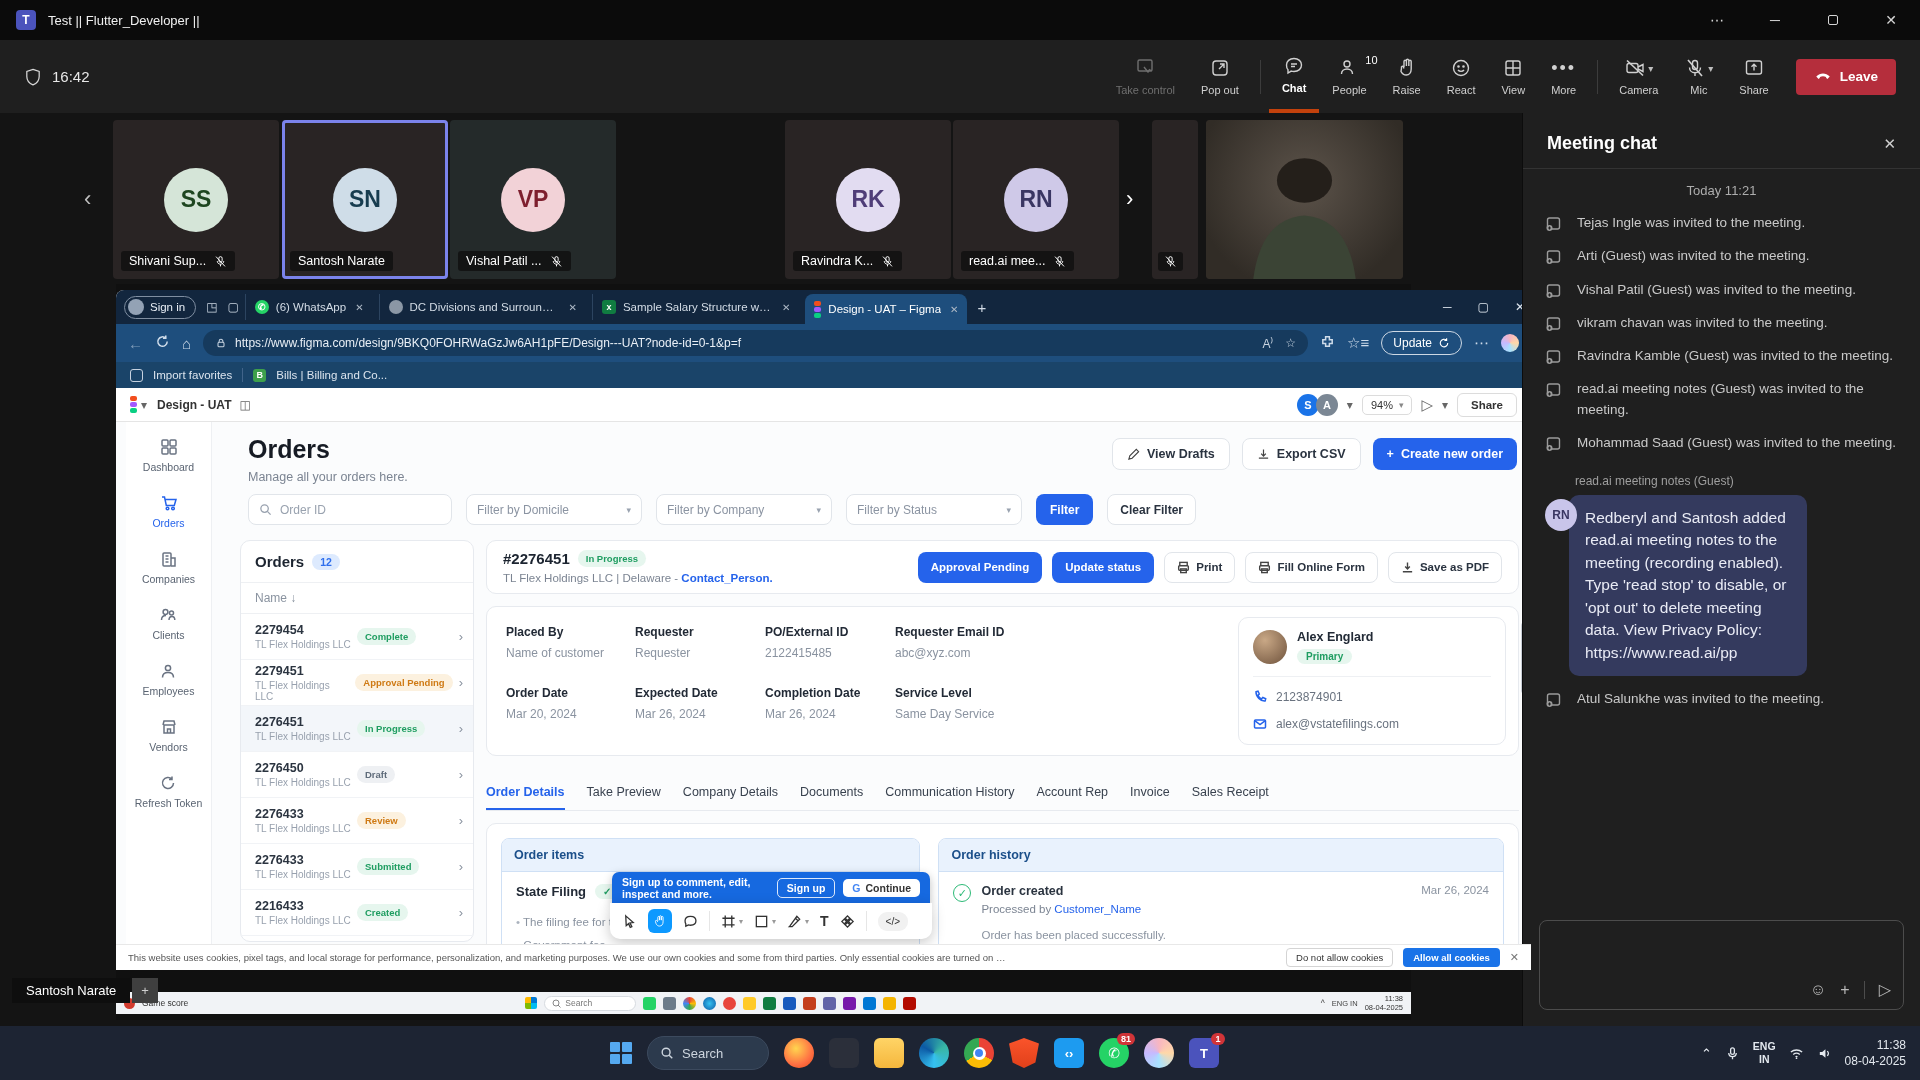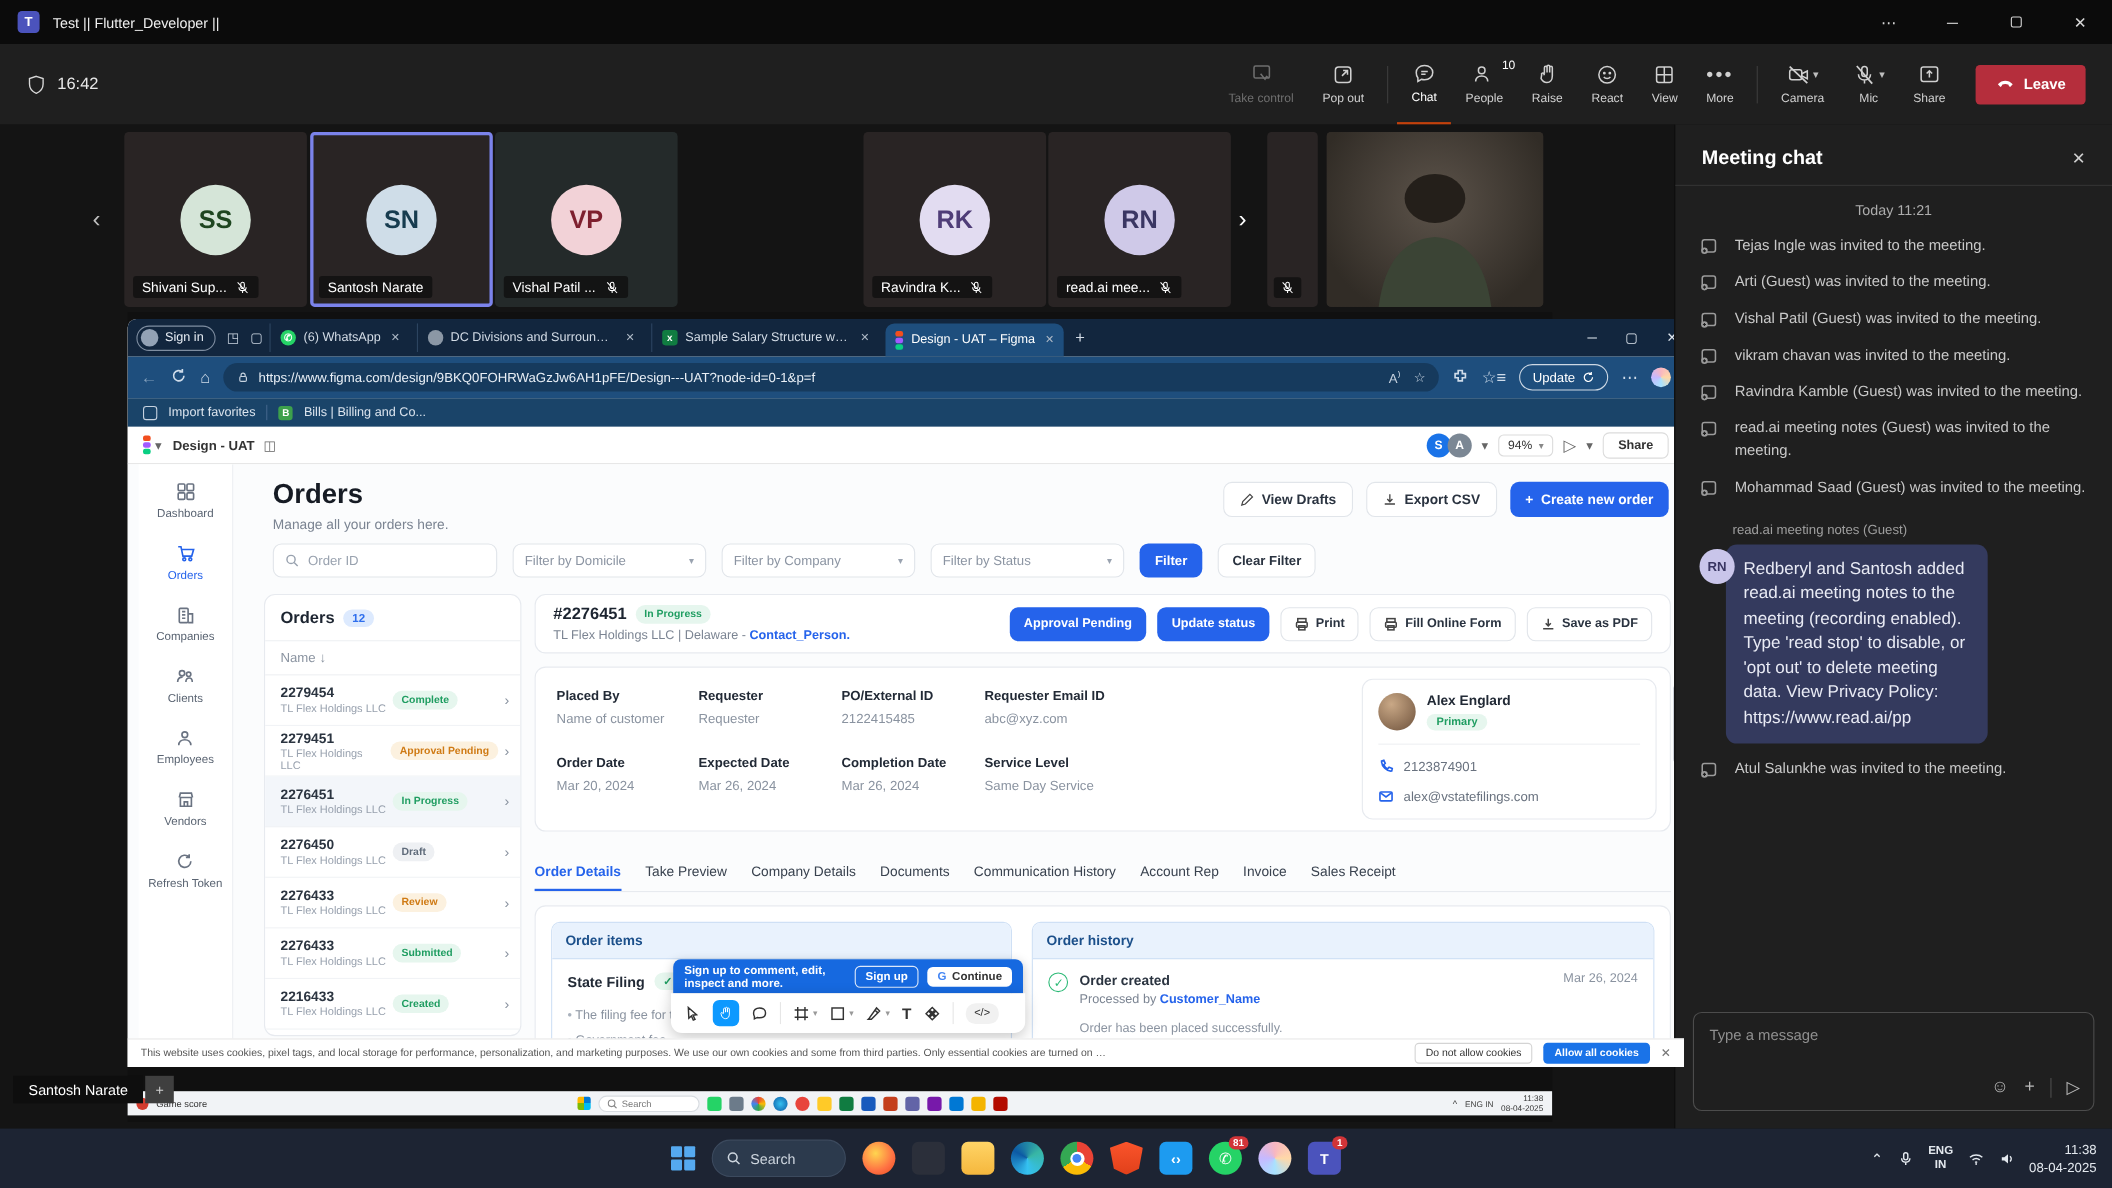--- a/index.html
+++ b/index.html
@@ -21,21 +21,21 @@
   
   .meetbar { position:absolute; left:0; top:40px; width:1920px; height:73px; background:#1f1f1f;
     display:flex; align-items:center; z-index:45; }
   .timerwrap { display:flex; align-items:center; gap:10px; margin-left:24px; color:#e8e8e8; font-size:15px; }
   .tools { position:absolute; right:24px; top:0; height:73px; display:flex; align-items:center; }
   .tool { height:73px; display:flex; flex-direction:column; align-items:center; justify-content:center;
     gap:5px; padding:0 13px; color:#d0d0d0; position:relative; cursor:default; }
   .tool svg { width:22px; height:22px; stroke:#d0d0d0; fill:none; stroke-width:1.4; }
   .tool .lbl { font-size:11px; }
   .tool.disabled, .tool.disabled svg { color:#6f6f6f; stroke:#6f6f6f; }
-  .tool.active { border-bottom:2px solid #c2410c; }
+  .tool.active { border-bottom:4px solid #c2410c;font-weight:bold; }
   .tool.active .lbl { color:#fff; }
   .tool .badge10 { position:absolute; top:14px; right:2px; font-size:11px; font-weight:normal; color:#fff; }
   .vdiv { width:1px; height:34px; background:#3c3c3c; margin:0 8px; }
   .chev { font-size:10px; color:#bdbdbd; margin-left:2px; }
   .leave-btn { display:flex; align-items:center; gap:8px; background:#b52e3c; color:#fff; font-size:13.5px;
     font-weight:bold; border-radius:4px; padding:9px 18px; margin-left:14px; }
   .leave-btn svg { width:18px; height:18px; fill:#fff; }
 
   
   .stage { position:absolute; left:0; top:113px; width:1522px; height:913px; background:#141414; }
@@ -180,21 +180,21 @@
   .sf-row { display:flex; align-items:center; gap:9px; }
   .sf-name { font-size:13px; font-weight:bold; color:#222a36; }
   .sf-badge { font-size:10px; font-weight:bold; color:#1f9d61; background:#e6f6ee; border-radius:9px; padding:2px 8px; }
   .sf-ul { margin-top:12px; font-size:11.5px; color:#8a93a0; line-height:2; list-style:none; }
   .sf-ul li::before { content:"• "; color:#aab2bd; }
   .ev { display:flex; gap:10px; }
   .ev-ic { width:18px; height:18px; border:1.6px solid #2dba77; border-radius:50%; color:#2dba77; font-size:11px;
     display:flex; align-items:center; justify-content:center; flex:none; }
   .ev-t { font-size:12.5px; font-weight:bold; color:#2b3440; }
   .ev-by { font-size:11.5px; color:#7b8492; margin-top:5px; }
-  .ev-by a { color:#2563eb; font-weight:bold; text-decoration:none; }
+  .ev-by a { color:#2563eb; font-weight:normal; text-decoration:none; }
   .ev-date { margin-left:auto; font-size:11.5px; color:#8a93a0; }
   .ev-note { font-size:11.5px; color:#8a93a0; margin:14px 0 18px 28px; }
 
   .fig-banner { position:absolute; left:496px; top:450px; width:318px; height:31px; background:#1669e0;
     border-radius:7px 7px 0 0; display:flex; align-items:center; gap:8px; padding:0 10px; color:#fff;
     font-size:10.5px; font-weight:bold; box-shadow:0 3px 10px rgba(0,0,0,.25); z-index:8; }
   .bn-signup { border:1px solid rgba(255,255,255,.85); border-radius:5px; padding:3px 9px; font-size:10.5px; color:#fff; white-space:nowrap; }
   .bn-cont { background:#fff; border-radius:5px; padding:3px 9px; font-size:10.5px; color:#333; display:flex; gap:5px; align-items:center; white-space:nowrap; }
   .fig-tools { position:absolute; left:494px; top:481px; width:322px; height:36px; background:#fff; border-radius:0 0 10px 10px;
     box-shadow:0 4px 14px rgba(0,0,0,.22); display:flex; align-items:center; gap:11px; padding:0 12px; z-index:8; color:#333; }
@@ -1075,21 +1075,20 @@
         <svg viewBox="0 0 18 18">
             <rect x="2.5" y="3" width="12" height="11" rx="2"></rect>
             <circle cx="4.5" cy="13" r="3" fill="#9b9b9b" stroke="none"></circle>
             <path d="M4.5 11.6 v2.8 M3.1 13 h2.8" stroke="#1f1f1f" stroke-width="1.1"></path>
           </svg>
         <span>Atul Salunkhe was invited to the meeting.</span>
       </div>
     </div>
 
     <div class="cp-input">
-      <div class="cp-ph">Type a message</div>
       <div class="cp-icons">
         <span>☺</span>
         <span>+</span>
         <span class="cp-vdiv"></span>
         <span>▷</span>
       </div>
     </div>
   </div>
 
   <div class="taskbar">

